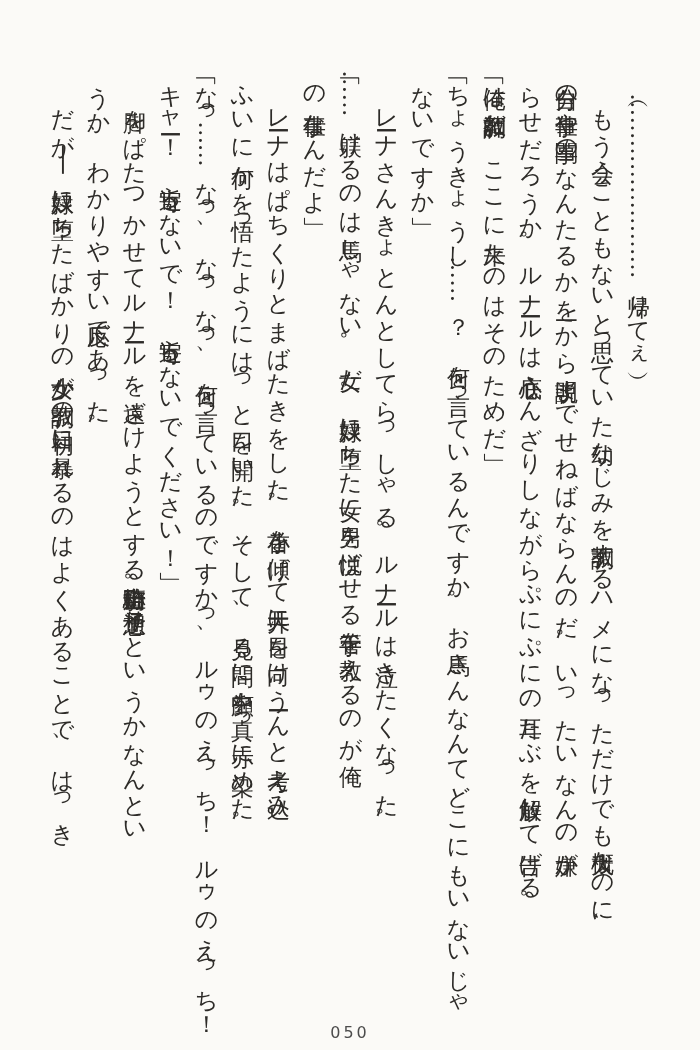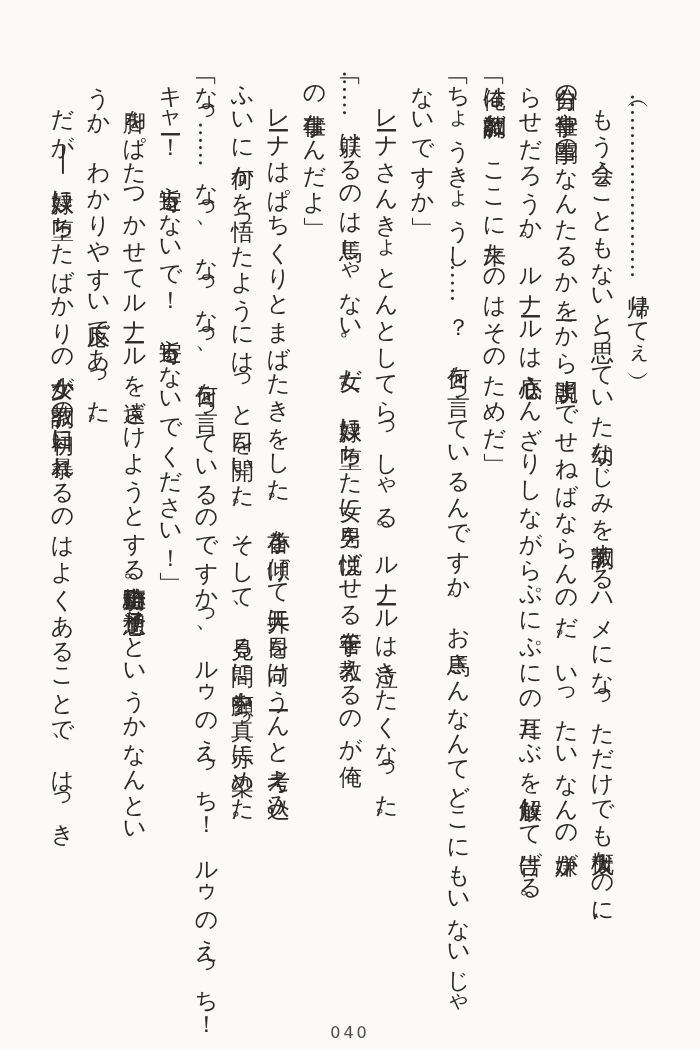--- a/index.html
+++ b/index.html
@@ -67,14 +67,14 @@
     <div class="line">「……躾けるのは馬じゃない。女だ。奴隷に堕ちた女に男を悦ばせる手管を教えるのが俺</div>
     <div class="line">の仕事なんだよ」</div>
     <div class="line indent">レーナはぱちくりとまばたきをした。小首を傾げて天井に目を向けうーんと考え込み、</div>
     <div class="line">ふいに何かを悟ったようにはっと口を開いた。そして、見る間に顔中を真っ赤に染めた。</div>
     <div class="line tight">「なっ……なっ、なっなっ、何を言っているのですかっ、ルゥのえっち！　ルゥのえっち！</div>
     <div class="line">キャー！　近寄らないで！　近寄らないでください！」</div>
     <div class="line indent">脚をぱたつかせてルナールを遠ざけようとする自称姫騎士。予想通りというかなんとい</div>
     <div class="line">うか、わかりやすい反応であった。</div>
     <div class="line indent">だが──奴隷に堕ちたばかりの少女が調教の初日に暴れるのはよくあることで、はっき</div>
   </main>
-  <div class="page-number">040</div>
+  <div class="page-number">050</div>
 </div>
 
 </body></html>

